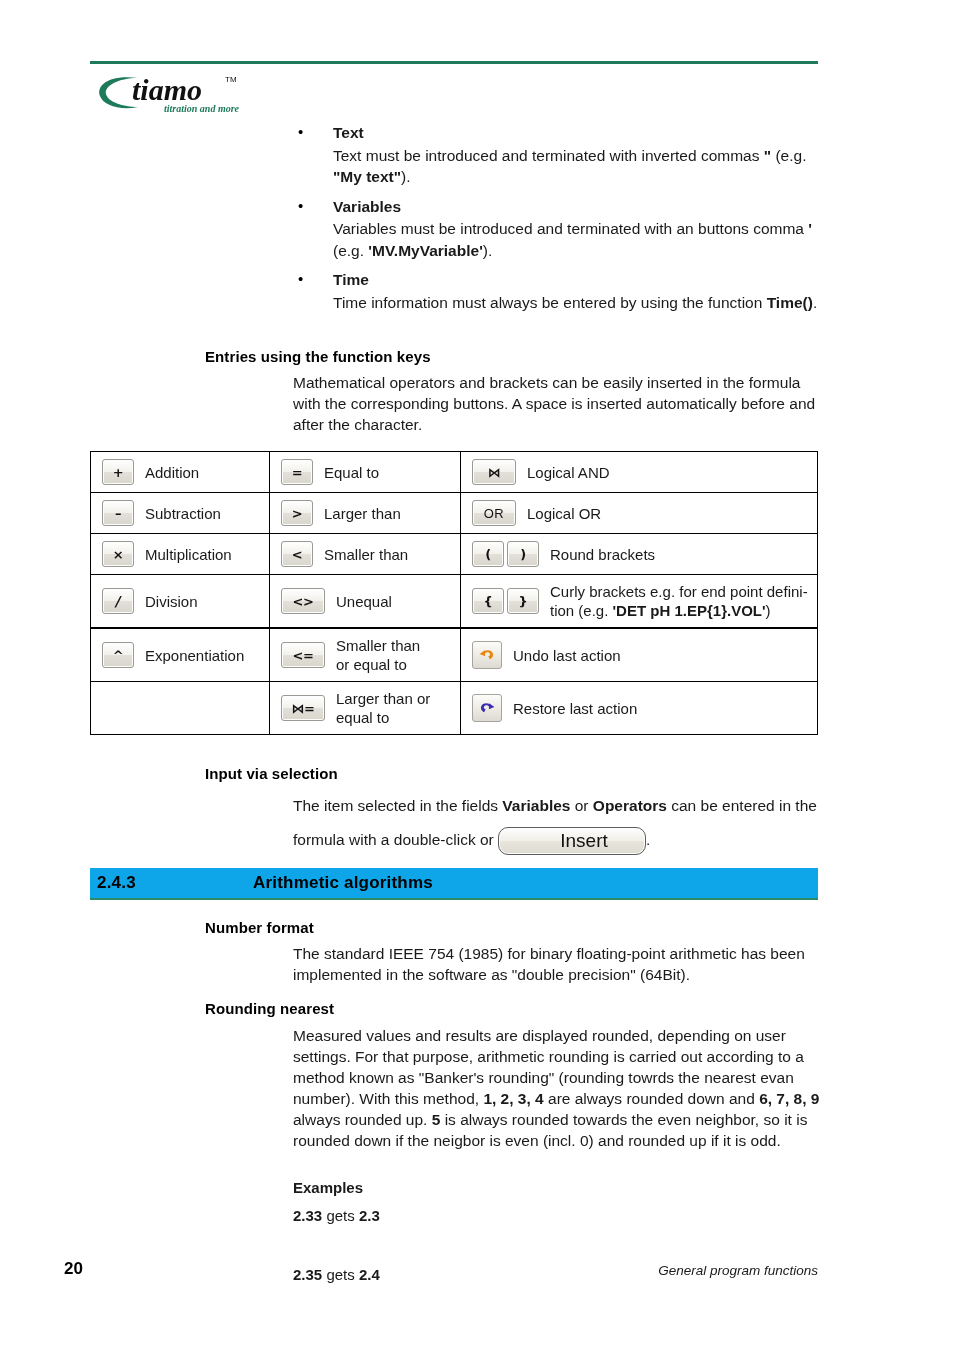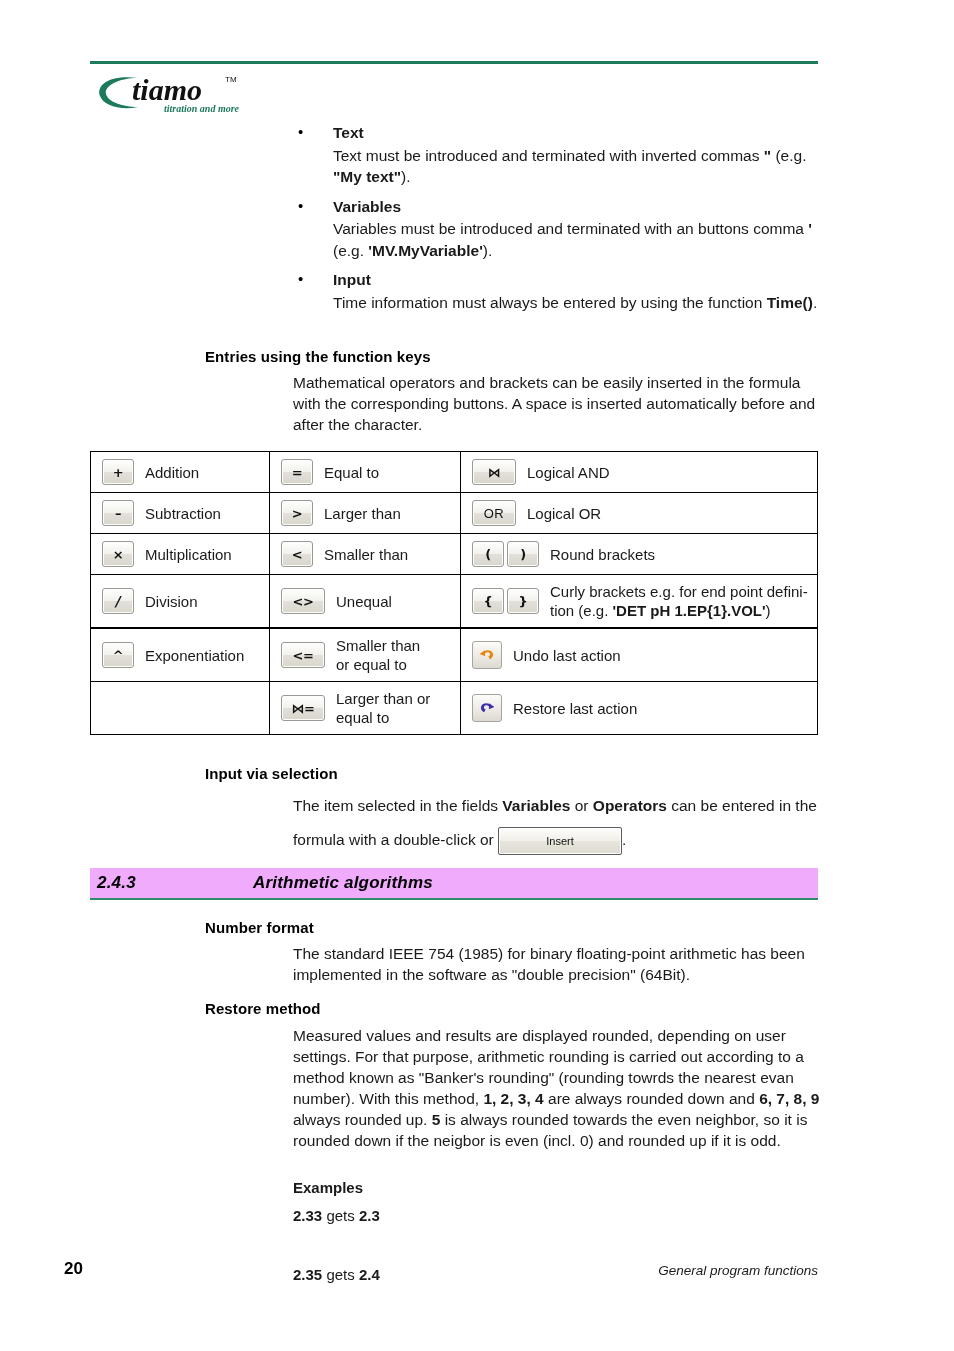--- a/index.html
+++ b/index.html
@@ -165,38 +165,38 @@
   .ibtn svg { display: block; }
 
   
   .insert-btn {
     display: inline-flex;
     align-items: center;
     justify-content: center;
     width: 122px;
     height: 26px;
     border: 1px solid #5c5c5c;
-    border-radius: 2px;
+    border-radius: 10px;
     background: linear-gradient(#fdfdfc 0%, #f1efe8 50%, #e7e5dc 51%, #dedcd2 100%);
     box-shadow: inset 0 0 0 1px #ffffff;
-    font-size: 11px;
+    font-size: 19px;
     color: #111;
     vertical-align: middle;
+    padding-left: 24px;
   }
 
   
   .banner {
     position: absolute;
     left: 90px;
     top: 868px;
     width: 728px;
     height: 30px;
-    background: #f0abfc;
+    background: #0ea5e9;
     border-bottom: 2px solid #2e8b68;
-    font-style: italic;
   }
   .banner .num {
     position: absolute;
     left: 7px;
     top: 5px;
     font-size: 17px;
     font-weight: bold;
     letter-spacing: 0.2px;
   }
   .banner .ttl {
@@ -248,21 +248,21 @@
   <div class="bullets">
     <div class="bullet-item">
       <span class="bullet-term">Text</span>
       <span class="bullet-body"><span>Text must be introduced and terminated with inverted commas </span><b>"</b><span> (e.g. </span><b>"My text"</b><span>).</span></span>
     </div>
     <div class="bullet-item">
       <span class="bullet-term">Variables</span>
       <span class="bullet-body"><span>Variables must be introduced and terminated with an buttons comma </span><b>'</b><span> (e.g. </span><b>'MV.MyVariable'</b><span>).</span></span>
     </div>
     <div class="bullet-item">
-      <span class="bullet-term">Input</span>
+      <span class="bullet-term">Time</span>
       <span class="bullet-body"><span>Time information must always be entered by using the function </span><b>Time()</b><span>.</span></span>
     </div>
   </div>
 
   <div class="head-col" style="top:348px;">Entries using the function keys</div>
   <div class="body-col" style="top:372px;">Mathematical operators and brackets can be easily inserted in the formula with the corresponding buttons. A space is inserted automatically before and after the character.</div>
 
   <table class="keytable">
     <tbody>
       <tr>
@@ -424,21 +424,21 @@
   </div>
 
   <div class="banner">
     <span class="num">2.4.3</span>
     <span class="ttl">Arithmetic algorithms</span>
   </div>
 
   <div class="head-col" style="top:919px;">Number format</div>
   <div class="body-col" style="top:943px;">The standard IEEE 754 (1985) for binary floating-point arithmetic has been implemented in the software as "double precision" (64Bit).</div>
 
-  <div class="head-col" style="top:1000px;">Restore method</div>
+  <div class="head-col" style="top:1000px;">Rounding nearest</div>
   <div class="body-col" style="top:1025px;"><span>Measured values and results are displayed rounded, depending on user settings. For that purpose, arithmetic rounding is carried out according to a method known as "Banker's rounding" (rounding towrds the nearest evan number). With this method,  </span><b>1, 2, 3, 4</b><span> are always rounded down and </span><b>6, 7, 8, 9</b><span> always rounded up. </span><b>5</b><span> is always rounded towards the even neighbor, so it is rounded down if the neigbor is even (incl. 0) and rounded up if it is odd.</span></div>
 
   <div class="body-col" style="top:1145px; font-weight:bold; font-size:15px;margin-top:32px;">Examples</div>
   <div class="body-col" style="top:1169px;">
     <div class="ex-row">
       <b>2.33</b>
       <span>gets</span>
       <b>2.3</b>
     </div>
     <div class="ex-row">

